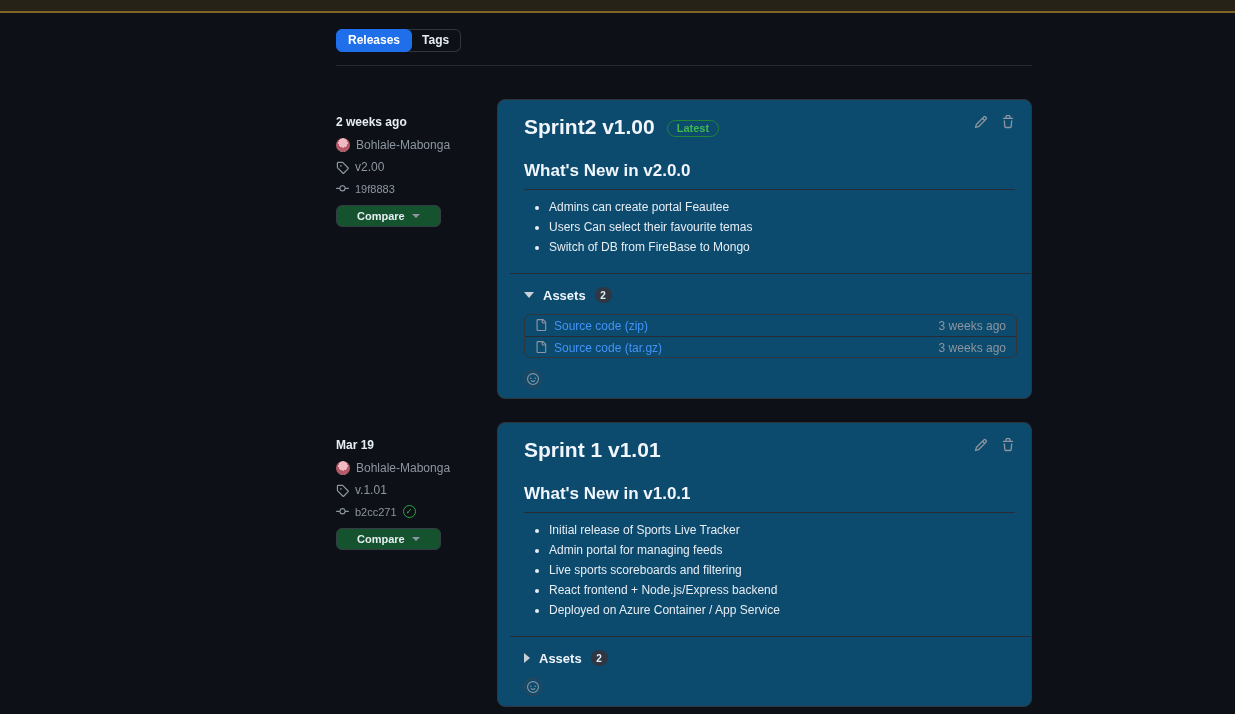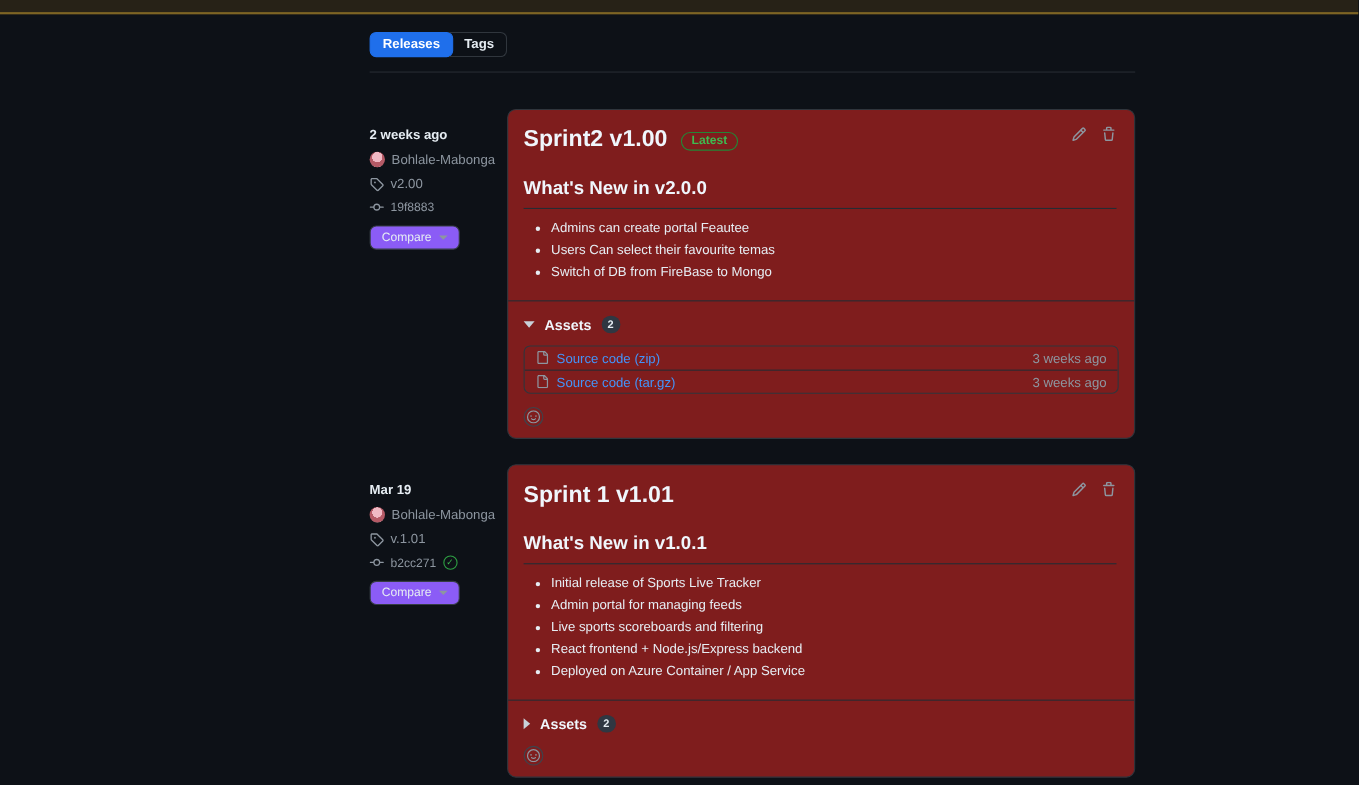--- a/index.html
+++ b/index.html
@@ -72,21 +72,21 @@
   }
   .search svg { fill: #8d96a0; flex: none; }
   .search input {
     background: transparent; border: none; outline: none;
     color: #e6edf3; font-size: 12px; width: 100%;
     font-family: "Liberation Sans", sans-serif;
   }
   .search input::placeholder { color: #7d8590; }
 
   
-  .release-row { display: flex; }
+  .release-row { display: flex; gap: 36px; }
   .release-row.first { margin-top: 33px; }
   .release-row.second { margin-top: 23px; }
 
   .side { width: 125px; flex: none; padding-top: 16px; }
   .side .date { font-size: 12px; font-weight: 700; color: #e6edf3; margin-bottom: 9px; }
   .meta {
     display: flex; align-items: center; gap: 6px;
     font-size: 12px; color: #8d96a0; margin-bottom: 8px;
   }
   .meta svg { fill: #8d96a0; flex: none; }
@@ -96,38 +96,39 @@
     background: radial-gradient(circle at 50% 35%, #f0b9c4 0 40%, #b55a66 41% 75%, #e4939f 76%);
   }
   .mono { font-family: Liberation Sans, sans-serif; font-size: 11px; }
   .verified {
     width: 13px; height: 13px; border: 1px solid #2ea043; border-radius: 50%;
     color: #3fb950; font-size: 8px; line-height: 11px; text-align: center; flex: none;
   }
   .compare-btn {
     margin-top: 2px;
     display: inline-flex; align-items: center; gap: 7px;
-    background: #8b5cf6; color: #e6edf3;
+    background: #14532d; color: #e6edf3;
     border: 1px solid #363c44; border-radius: 6px;
-    font-size: 11px; font-weight: 400;
-    padding: 4px 10px; cursor: pointer;
+    font-size: 11px; font-weight: 700;
+    padding: 4px 20px; cursor: pointer;
     font-family: "Liberation Sans", sans-serif;
   }
   .caret-down {
     width: 0; height: 0;
     border-left: 4px solid transparent; border-right: 4px solid transparent;
     border-top: 4px solid #8d96a0;
   }
 
   
   .card {
     flex: 1;
     border: 1px solid #2f353c;
     border-radius: 8px;
-    background: #7f1d1d;
+    background: #0c4a6e;
+    padding-left: 12px;
   }
   .card-head { padding: 15px 16px 0 14px; display: flex; align-items: flex-start; }
   .rel-title { font-size: 21px; font-weight: 700; color: #f0f6fc; line-height: 24px; }
   .latest-badge {
     margin-left: 12px; margin-top: 5px;
     color: #3fb950; border: 1px solid #238636;
     border-radius: 999px; font-size: 11px; font-weight: 700;
     padding: 1px 9px; line-height: 13px;
   }
   .head-actions { margin-left: auto; display: flex; gap: 13px; align-items: center; }

